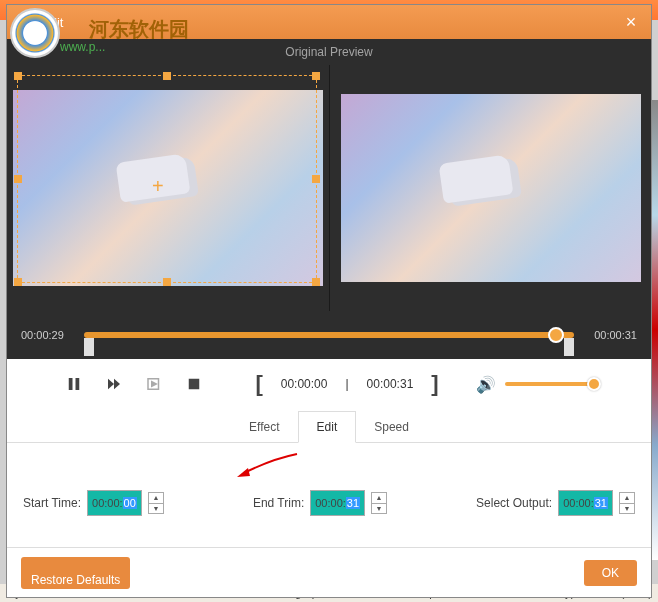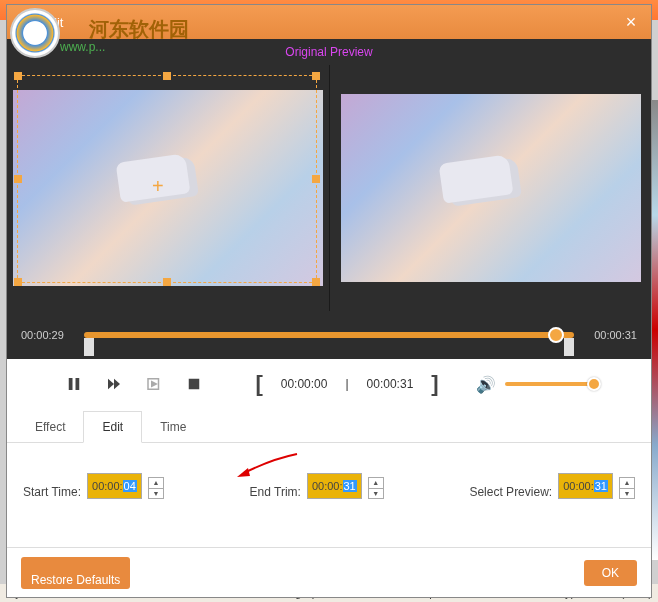--- a/index.html
+++ b/index.html
@@ -12,21 +12,21 @@
 .wm-text { position: absolute; left: 50px; top: 8px; font-size: 20px; font-weight: bold; color: #a16207; white-space: nowrap; padding-left: 29px; }
 .wm-url { position: absolute; left: 50px; top: 32px; font-size: 12px; color: #4caf50; white-space: nowrap; }
 
 .dialog { position: absolute; top: 4px; left: 6px; width: 646px; height: 594px; background: #fff; border: 1px solid #888; z-index: 2; display: flex; flex-direction: column; }
 
 .titlebar { height: 34px; background: linear-gradient(180deg, #f49b52 0%, #e88a3e 100%); display: flex; align-items: center; padding: 0 10px; color: #fff; font-size: 13px; }
 .titlebar .back-icon { width: 16px; height: 16px; border: 1px solid #fff; border-radius: 3px; display: flex; align-items: center; justify-content: center; margin-right: 8px; font-size: 10px; }
 .titlebar .spacer { flex: 1; }
 .titlebar .close { width: 20px; height: 20px; display: flex; align-items: center; justify-content: center; cursor: pointer; font-size: 18px; }
 
-.preview-headers { height: 26px; background: #2d2d2d; display: flex; color: #d946ef; font-size: 12px; }
+.preview-headers { height: 26px; background: #2d2d2d; display: flex; color: #a3a3a3; font-size: 12px; }
 .preview-headers > div { flex: 1; display: flex; align-items: center; justify-content: center; }
 
 .preview-area { height: 246px; background: #2d2d2d; display: flex; }
 .preview-pane { flex: 1; position: relative; display: flex; align-items: center; justify-content: center; padding: 6px; }
 .preview-pane + .preview-pane { border-left: 1px solid #1a1a1a; }
 .thumb { width: 300px; height: 188px; background: linear-gradient(135deg, #c4a8d4 0%, #a8c0e8 25%, #f0d8c8 50%, #b8d0e8 75%, #d4c8e0 100%); position: relative; }
 .thumb.left { width: 310px; height: 196px; }
 .shoes { position: absolute; top: 45%; left: 45%; width: 70px; height: 40px; background: #e8e8f0; border-radius: 8px 12px 6px 6px; transform: translate(-50%,-50%) rotate(-8deg); box-shadow: 8px 4px 0 #d8d8e0; }
 
 .crop-overlay { position: absolute; inset: 10px 12px 28px 10px; border: 1px dashed #f4a742; pointer-events: none; }
@@ -45,42 +45,42 @@
 .controls-row { height: 50px; background: #fff; display: flex; align-items: center; justify-content: center; gap: 18px; padding: 0 20px; font-size: 12px; color: #444; }
 .ctrl-btn { width: 22px; height: 22px; display: flex; align-items: center; justify-content: center; color: #555; cursor: pointer; }
 .ctrl-btn svg { width: 18px; height: 18px; }
 .bracket { font-size: 22px; font-weight: bold; color: #444; cursor: pointer; }
 .time-display { font-size: 12px; color: #333; }
 .vol-area { display: flex; align-items: center; gap: 8px; margin-left: 20px; }
 .vol-icon { font-size: 16px; color: #555; }
 .vol-slider { width: 90px; height: 4px; background: #f4a742; border-radius: 2px; position: relative; }
 .vol-knob { position: absolute; right: -6px; top: -5px; width: 14px; height: 14px; background: #f4a742; border: 2px solid #fff; border-radius: 50%; box-shadow: 0 0 2px rgba(0,0,0,.3); }
 
-.tabs-row { height: 34px; display: flex; align-items: flex-end; padding: 0 10px; border-bottom: 1px solid #ddd; gap: 0; font-size: 12px; color: #555; }
+.tabs-row { height: 34px; display: flex; align-items: flex-end; padding: 0 10px; border-bottom: 1px solid #ddd; gap: 0; font-size: 12px; color: #555; justify-content: center; }
 .tab { padding: 8px 18px; cursor: pointer; }
 .tab.active { border: 1px solid #ddd; border-bottom: 1px solid #fff; margin-bottom: -1px; background: #fff; color: #333; }
 
 .fields-area { flex: 1; padding: 30px 16px 10px; display: flex; align-items: flex-start; justify-content: space-between; font-size: 12px; color: #444; position: relative; }
-.field { display: flex; align-items: flex-end; gap: 6px; }
+.field { display: flex; align-items: center; gap: 6px; margin-top: 17px; }
 .spinner { width: 16px; height: 22px; border: 1px solid #aaa; display: flex; flex-direction: column; }
 .spinner div { flex: 1; display: flex; align-items: center; justify-content: center; font-size: 7px; color: #555; cursor: pointer; }
 .spinner div + div { border-top: 1px solid #aaa; }
 
 .arrow-annot { position: absolute; top: 6px; left: 225px; }
 .arrow-annot svg { width: 70px; height: 30px; }
 
 .bottom-bar { height: 50px; border-top: 1px solid #ddd; display: flex; align-items: center; padding: 0 14px; gap: 10px; }
 .bottom-bar .spacer { flex: 1; }
 .btn { height: 26px; padding: 0 18px; border: none; border-radius: 3px; font-size: 12px; cursor: pointer; }
 .btn.orange { background: #e88a3e; color: #fff; }
 .btn.restore { padding: 16px 10px; }
 
 .status-strip { position: absolute; bottom: 0; left: 0; width: 658px; height: 18px; background: #f0ebe2; font-size: 11px; color: #333; display: flex; align-items: center; padding: 0 6px; gap: 18px; z-index: 1; }
 
-.time-input { display: inline-flex; align-items: center; height: 22px; border: 1px solid #aaa; padding: 12px 4px; font-size: 11px; font-family: monospace; background: #eab308; }
+.time-input { display: inline-flex; align-items: center; height: 22px; border: 1px solid #aaa; padding: 12px 4px; font-size: 11px; font-family: monospace; background: #14b8a6; }
 .time-input .sel { background: #3399ff; color: #fff; padding: 0 1px; }
 
 .right-strip { position: absolute; right: 0; top: 100px; width: 12px; height: 460px; background: linear-gradient(180deg, #888, #b8d8e8, #c00, #8ac, #fff); z-index: 1; }
 </style>
 </head>
 <body>
 
 <div class="bg-layer"></div>
 <div class="right-strip"></div>
 
@@ -177,57 +177,57 @@
       <span class="vol-icon">🔊</span>
       <div class="vol-slider">
           <div class="vol-knob"></div>
         </div>
     </div>
   </div>
 
   <div class="tabs-row">
     <div class="tab">Effect</div>
     <div class="tab active">Edit</div>
-    <div class="tab">Time</div>
+    <div class="tab">Speed</div>
   </div>
 
   <div class="fields-area">
     <div class="arrow-annot">
       <svg viewBox="0 0 70 30">
           <path d="M 65 5 Q 40 10 12 24" stroke="#d00" stroke-width="2" fill="none"></path>
           <polygon points="5,28 16,19 18,27" fill="#d00"></polygon>
         </svg>
     </div>
 
     <div class="field">
       <span>Start Time:</span>
       <div class="time-input">
         <span>00:00:</span>
-          <span class="sel">04</span>
+          <span class="sel">00</span>
       </div>
       <div class="spinner">
           <div>▲</div>
           <div>▼</div>
         </div>
     </div>
 
     <div class="field">
       <span>End Trim:</span>
       <div class="time-input">
         <span>00:00:</span>
           <span class="sel">31</span>
       </div>
       <div class="spinner">
           <div>▲</div>
           <div>▼</div>
         </div>
     </div>
 
     <div class="field">
-      <span>Select Preview:</span>
+      <span>Select Output:</span>
       <div class="time-input">
         <span>00:00:</span>
           <span class="sel">31</span>
       </div>
       <div class="spinner">
           <div>▲</div>
           <div>▼</div>
         </div>
     </div>
   </div>

